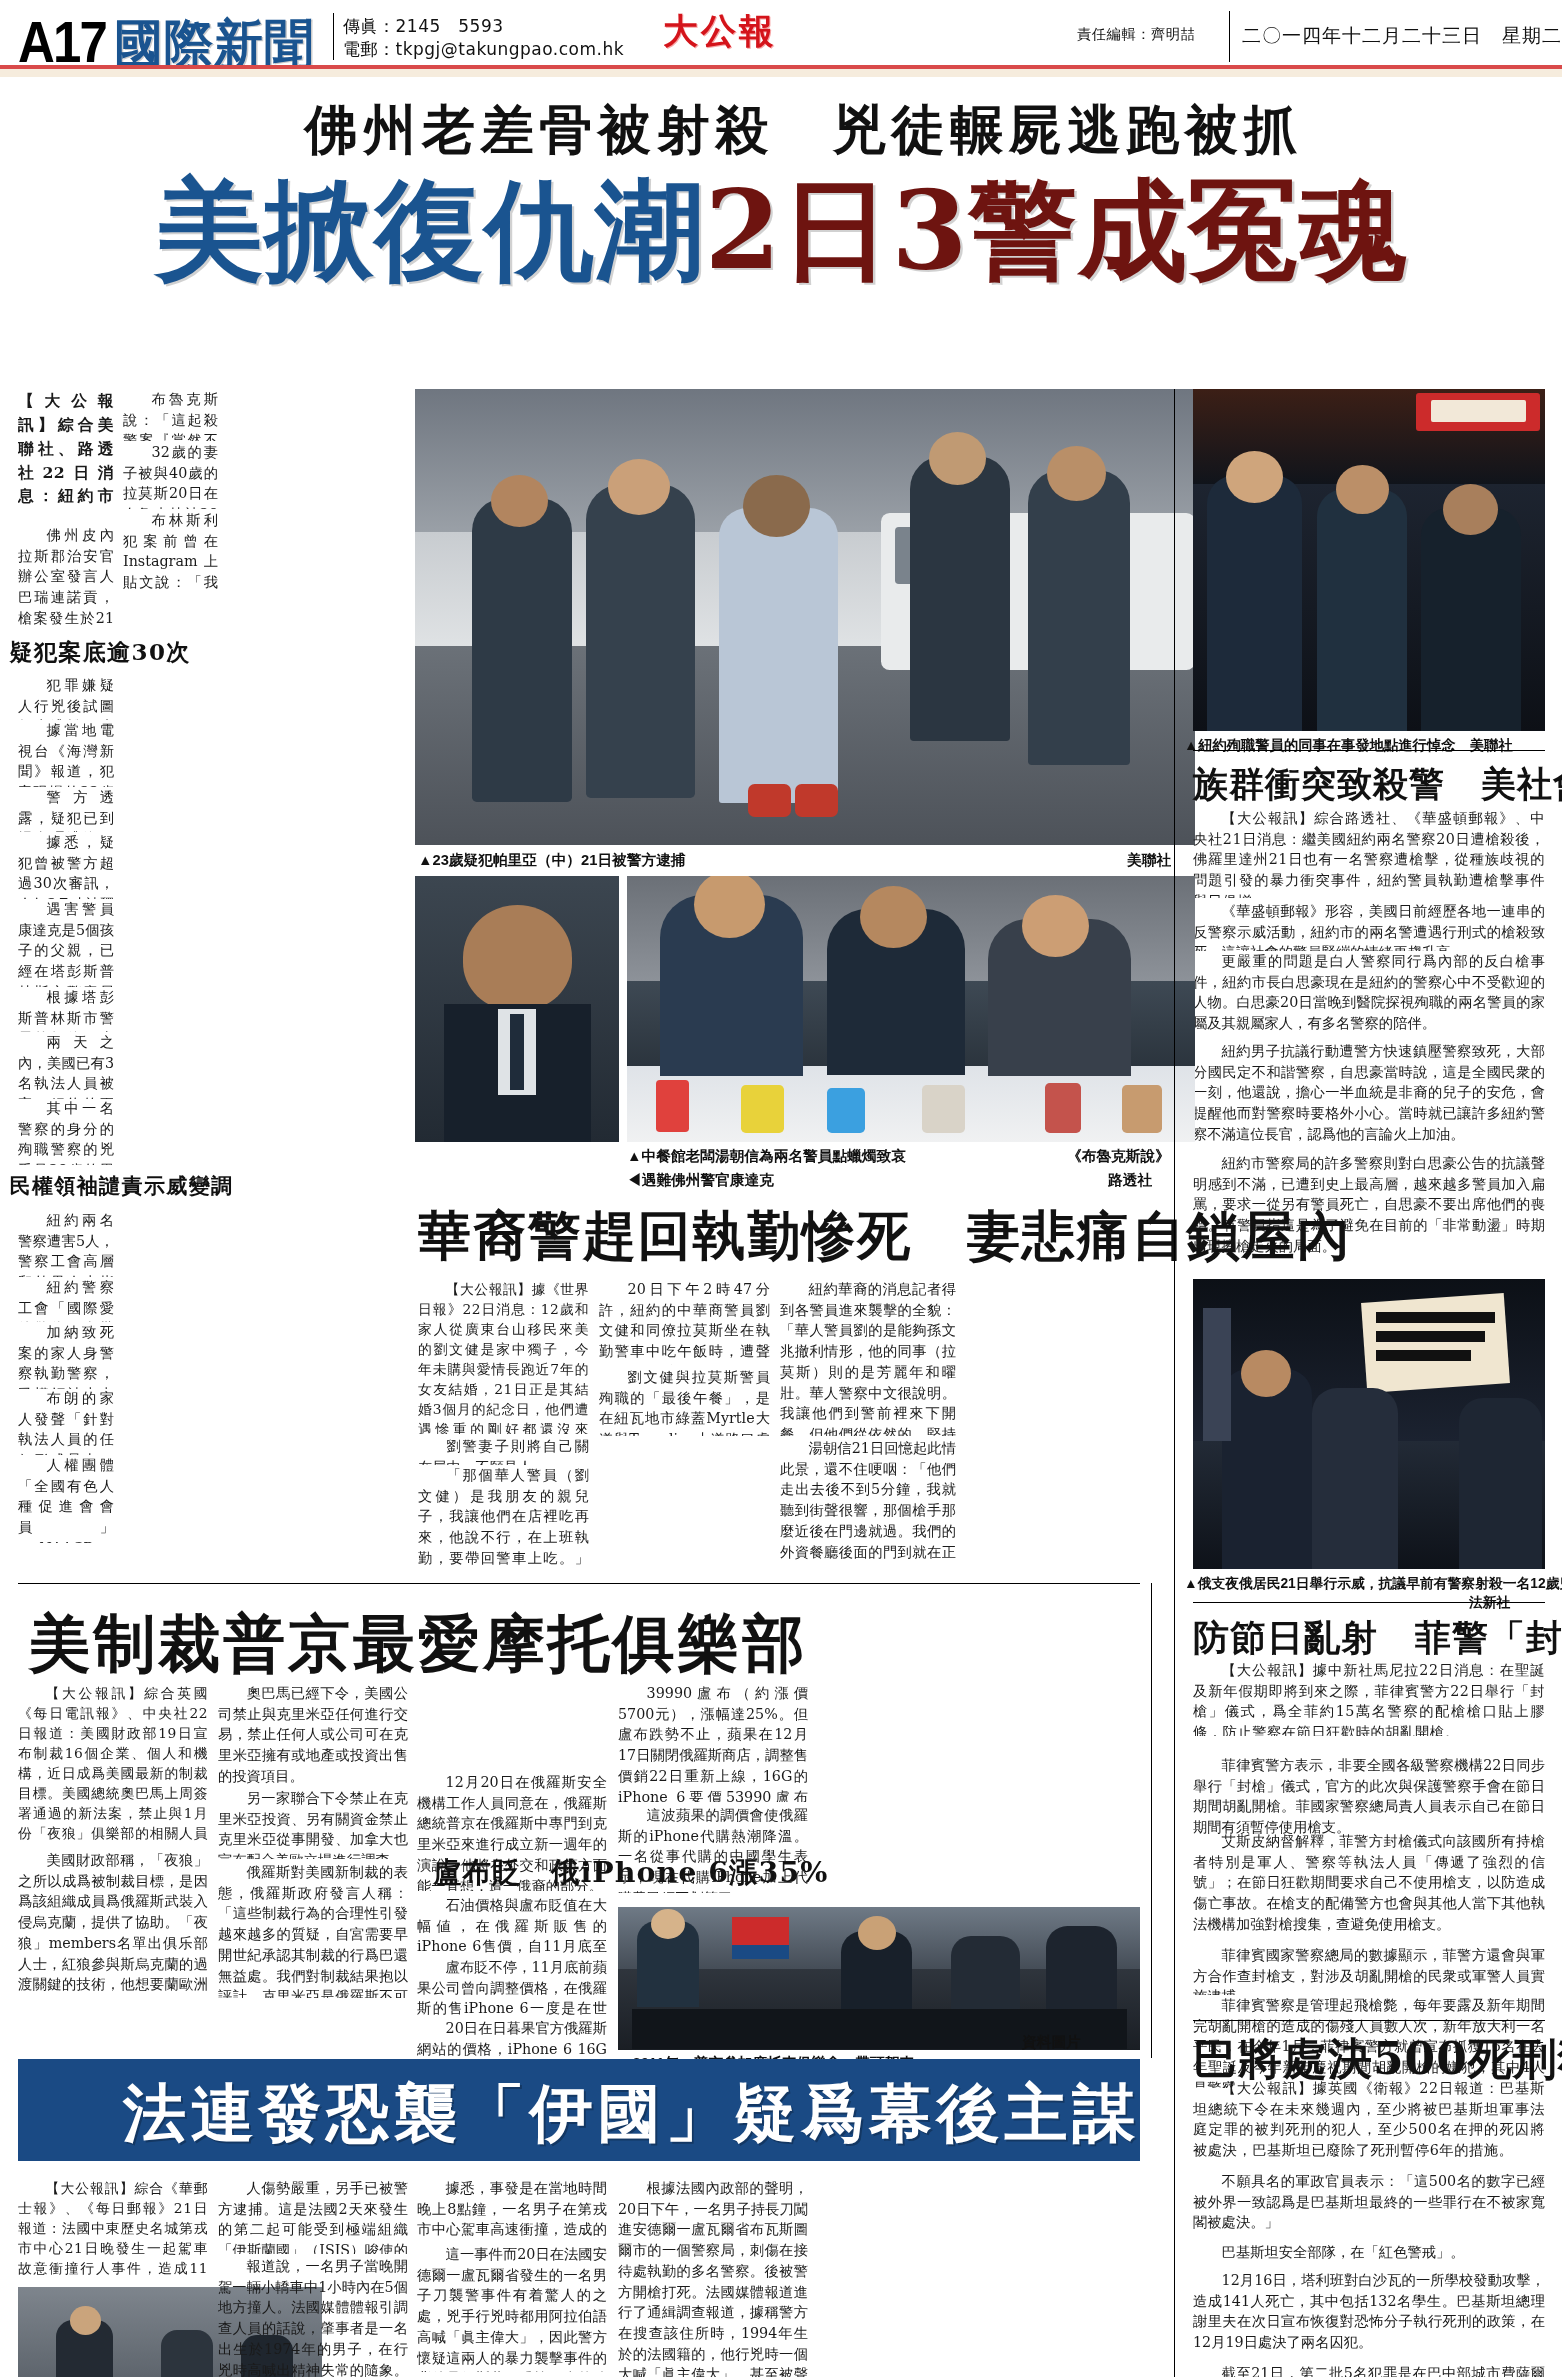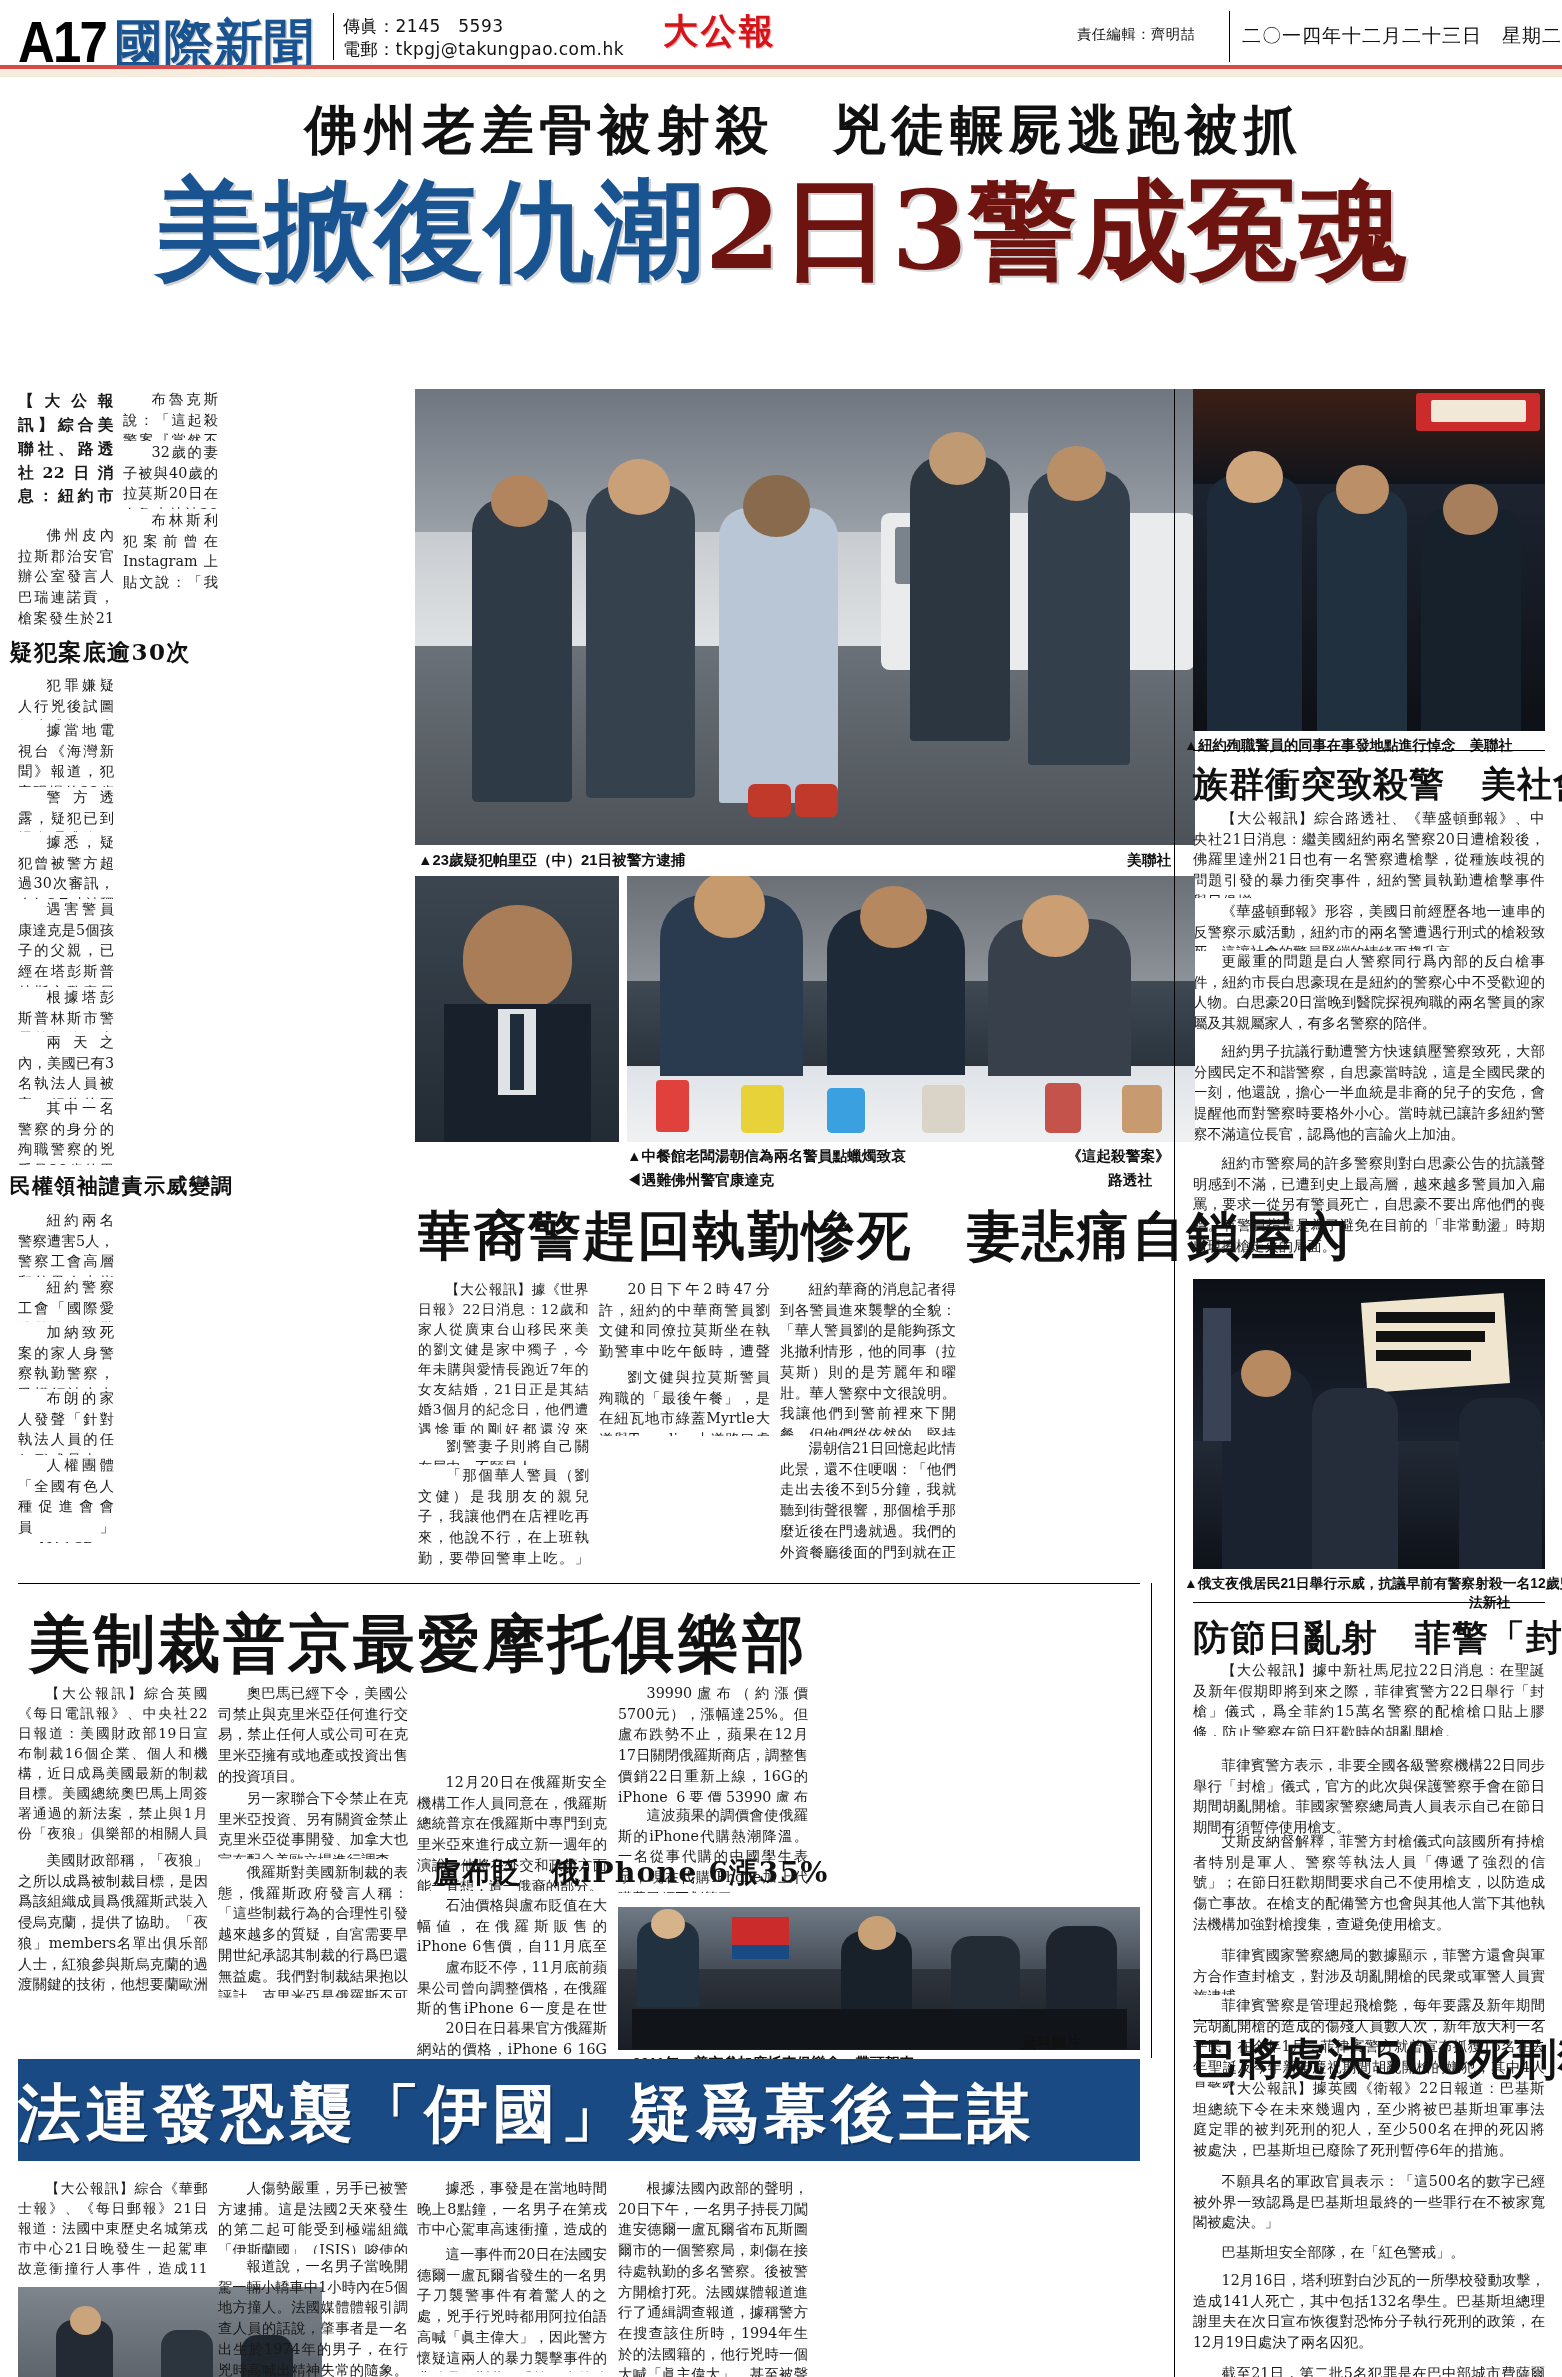--- a/index.html
+++ b/index.html
@@ -84,21 +84,21 @@
   .sec-head {
     position:absolute; font-family:"DejaVu Serif", serif;
     font-weight:900; color:#111; white-space:nowrap; letter-spacing:1px;
   }
   .rule-h { position:absolute; background:#000; height:1.4px; }
   .rule-v { position:absolute; background:#000; width:1px; }
 
   
   #banner { position:absolute; left:18px; top:2059px; width:1122px; height:102px; background:#1a4a84; }
   #banner-text {
-    position:absolute; left:0; top:12.4px; width:1122px; text-align:left;
+    position:absolute; left:0; top:12.4px; width:1122px; text-align:right;
     color:#fff; font-size:63px; font-weight:900; letter-spacing:4.8px;
     font-family:"DejaVu Serif", serif; white-space:nowrap;
     text-shadow: 1.9px 1.9px 0 rgba(0,0,0,.25);
   }
 
   
   .pband { position:absolute; left:0; width:100%; }
 </style>
 </head>
 <body>
@@ -221,21 +221,21 @@
   <div style="position:absolute; left:361px; top:43px; width:143px; height:157px; background:#38404b; border-radius:40px 40px 0 0;"></div>
   <div style="position:absolute; left:395px; top:19px; width:67px; height:62px; background:#cc9e74; border-radius:50%;"></div>
   <div style="position:absolute; left:28.5px; top:204px; width:33px; height:52px; background:#e0413d; border-radius:3.8px;"></div>
   <div style="position:absolute; left:114px; top:209px; width:43px; height:48px; background:#e8d23a; border-radius:4.8px;"></div>
   <div style="position:absolute; left:200px; top:212px; width:38px; height:45px; background:#3ba0e0; border-radius:4.8px;"></div>
   <div style="position:absolute; left:295px; top:209px; width:43px; height:48px; background:#d9d3c8; border-radius:4.8px;"></div>
   <div style="position:absolute; left:418px; top:207px; width:36px; height:50px; background:#c4534c; border-radius:4.8px;"></div>
   <div style="position:absolute; left:495px; top:209px; width:40px; height:48px; background:#c79b6f; border-radius:4.8px;"></div>
 </div>
 <div class="cap" style="left:627px; top:1147px;">▲中餐館老闆湯朝信為兩名警員點蠟燭致哀</div>
-<div class="cap src" style="left:1067px; top:1147px;">《這起殺警案》</div>
+<div class="cap src" style="left:1067px; top:1147px;">《布魯克斯說》</div>
 <div class="cap" style="left:627px; top:1171px;">◀遇難佛州警官康達克</div>
 <div class="cap src" style="left:1108px; top:1171px;">路透社</div>
 
 <div class="sec-head" style="left:418px; top:1201px; font-size:53px; letter-spacing:1.9px;">華裔警趕回執勤慘死　妻悲痛自鎖屋內</div>
 <div class="col-text lead" style="left:418px; top:1279px; width:171px; height:155px; font-size:13.8px; text-indent:2em; font-weight:normal;">【大公報訊】據《世界日報》22日消息：12歲和家人從廣東台山移民來美的劉文健是家中獨子，今年未購與愛情長跑近7年的女友結婚，21日正是其結婚3個月的紀念日，他們遭遇慘重的剛好都還沒來到。</div>
 <div class="col-text" style="left:418px; top:1436px; width:171px; height:28.5px; text-indent:2em;">劉警妻子則將自己關在屋中，不願見人。</div>
 <div class="col-text" style="left:418px; top:1465px; width:171px; height:100px; text-indent:2em;">「那個華人警員（劉文健）是我朋友的親兒子，我讓他們在店裡吃再來，他說不行，在上班執勤，要帶回警車上吃。」剛到紐約的一位中國城中餐館的老闆湯朝信的一位華裔老闆、「他們要是坐在店裡吃，說不定就不會出事！」</div>
 <div class="col-text" style="left:599px; top:1279px; width:171px; height:86px; text-indent:2em;">20日下午2時47分許，紐約的中華商警員劉文健和同僚拉莫斯坐在執勤警車中吃午飯時，遭聲稱要幫布朗和加納「報仇」的布林斯利突襲，開槍擊頭身亡。</div>
 <div class="col-text" style="left:599px; top:1367px; width:171px; height:69px; text-indent:2em;">劉文健與拉莫斯警員殉職的「最後午餐」，是在紐瓦地市綠蓋Myrtle大道與Tomplins大道路口處的一間中餐館所買的便餐。</div>
 <div class="col-text" style="left:780px; top:1279px; width:176px; height:157px; text-indent:2em;">紐約華裔的消息記者得到各警員進來襲擊的全貌：「華人警員劉的是能夠孫文兆撤利情形，他的同事（拉莫斯）則的是芳麗年和曜壯。華人警察中文很說明。我讓他們到警前裡來下開餐，但他們從依然的，堅持要打包回警車上吃。」</div>

